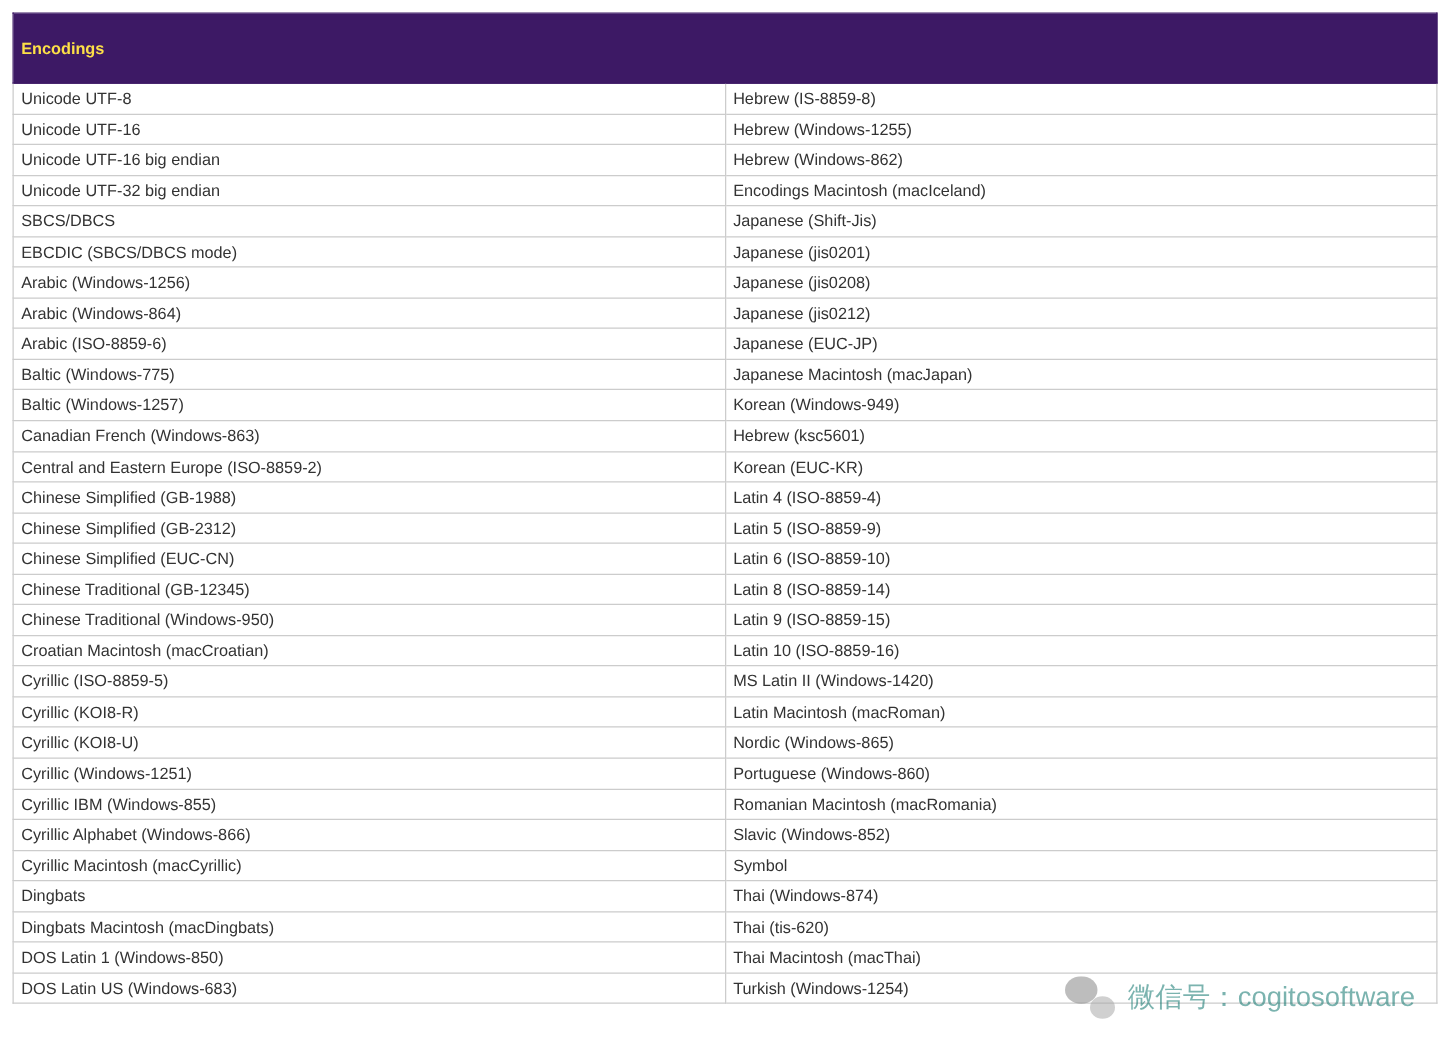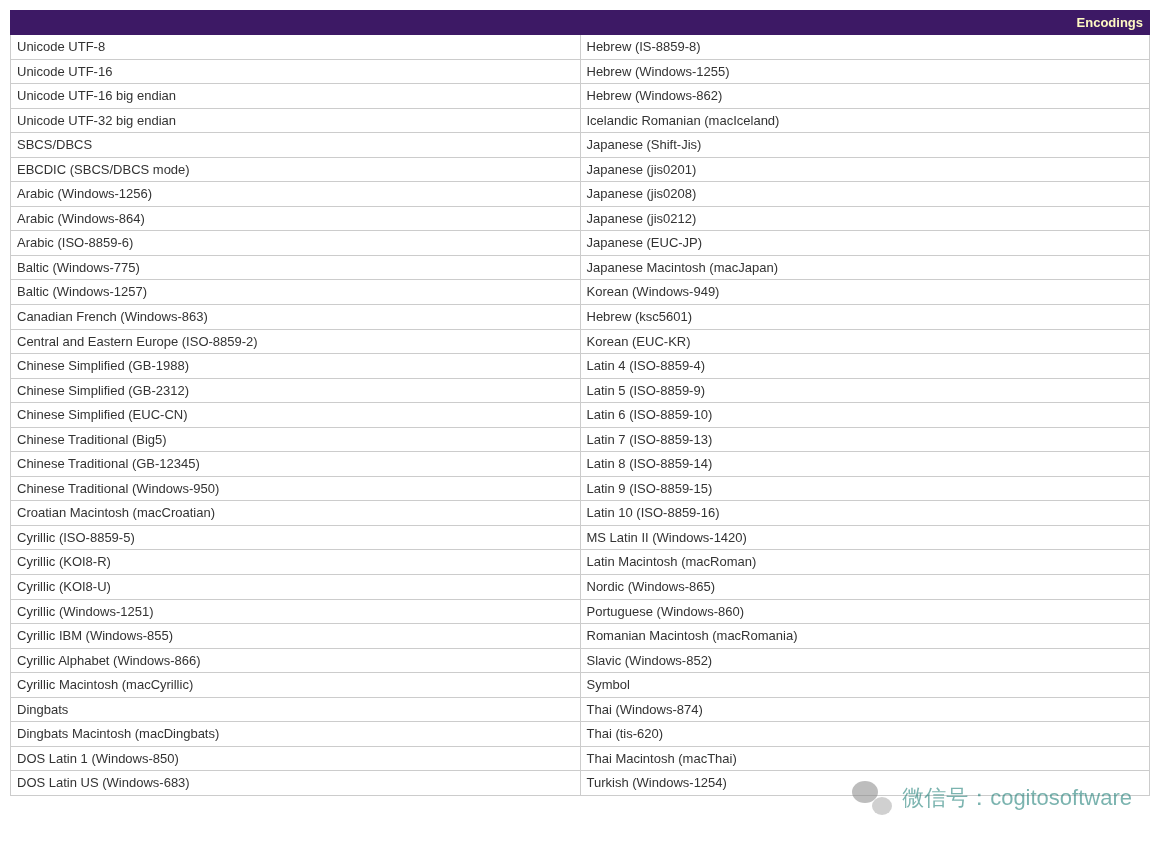--- a/index.html
+++ b/index.html
@@ -12,24 +12,24 @@
     width: 1162px;
     box-sizing: border-box;
   }
   .encodings-table {
     width: 1140px;
     border-collapse: collapse;
     border: 1px solid #ccc;
   }
   .encodings-table th {
     background: #3d1965;
-    color: #fef9c3;
-    text-align: right;
+    color: #fde047;
+    text-align: left;
     font-weight: bold;
-    padding: 4px 6px;
+    padding: 20px 6px;
     font-size: 13px;
     border: 1px solid #3d1965;
   }
   .encodings-table td {
     border: 1px solid #ccc;
     padding: 3px 6px;
     color: #333;
     font-size: 13px;
     line-height: 1.35;
     width: 50%;
@@ -92,21 +92,21 @@
       <tr>
         <td>Unicode UTF-16</td>
         <td>Hebrew (Windows-1255)</td>
       </tr>
       <tr>
         <td>Unicode UTF-16 big endian</td>
         <td>Hebrew (Windows-862)</td>
       </tr>
       <tr>
         <td>Unicode UTF-32 big endian</td>
-        <td>Icelandic Romanian (macIceland)</td>
+        <td>Encodings Macintosh (macIceland)</td>
       </tr>
       <tr>
         <td>SBCS/DBCS</td>
         <td>Japanese (Shift-Jis)</td>
       </tr>
       <tr>
         <td>EBCDIC (SBCS/DBCS mode)</td>
         <td>Japanese (jis0201)</td>
       </tr>
       <tr>
@@ -141,24 +141,20 @@
         <td>Chinese Simplified (GB-1988)</td>
         <td>Latin 4 (ISO-8859-4)</td>
       </tr>
       <tr>
         <td>Chinese Simplified (GB-2312)</td>
         <td>Latin 5 (ISO-8859-9)</td>
       </tr>
       <tr>
         <td>Chinese Simplified (EUC-CN)</td>
         <td>Latin 6 (ISO-8859-10)</td>
-      </tr>
-      <tr>
-        <td>Chinese Traditional (Big5)</td>
-        <td>Latin 7 (ISO-8859-13)</td>
       </tr>
       <tr>
         <td>Chinese Traditional (GB-12345)</td>
         <td>Latin 8 (ISO-8859-14)</td>
       </tr>
       <tr>
         <td>Chinese Traditional (Windows-950)</td>
         <td>Latin 9 (ISO-8859-15)</td>
       </tr>
       <tr>

